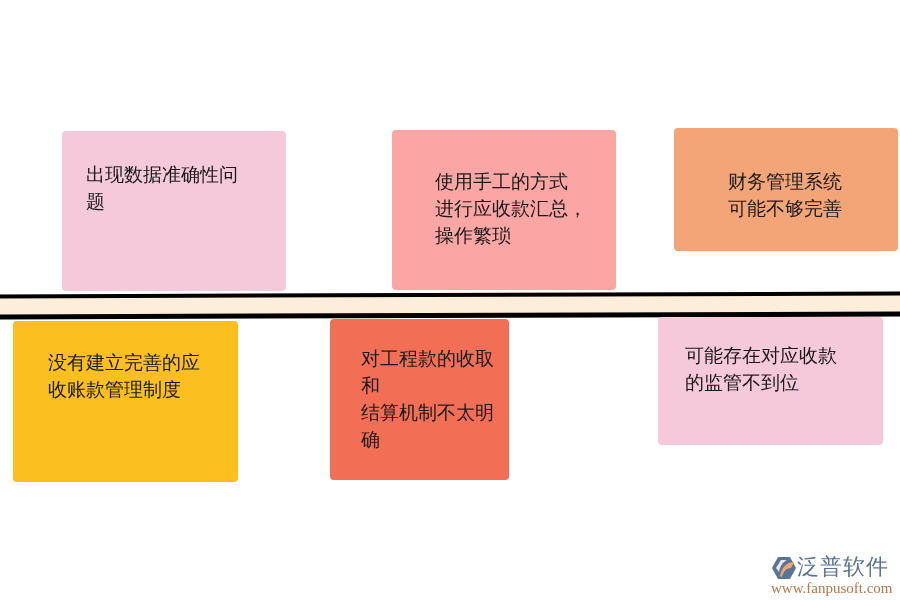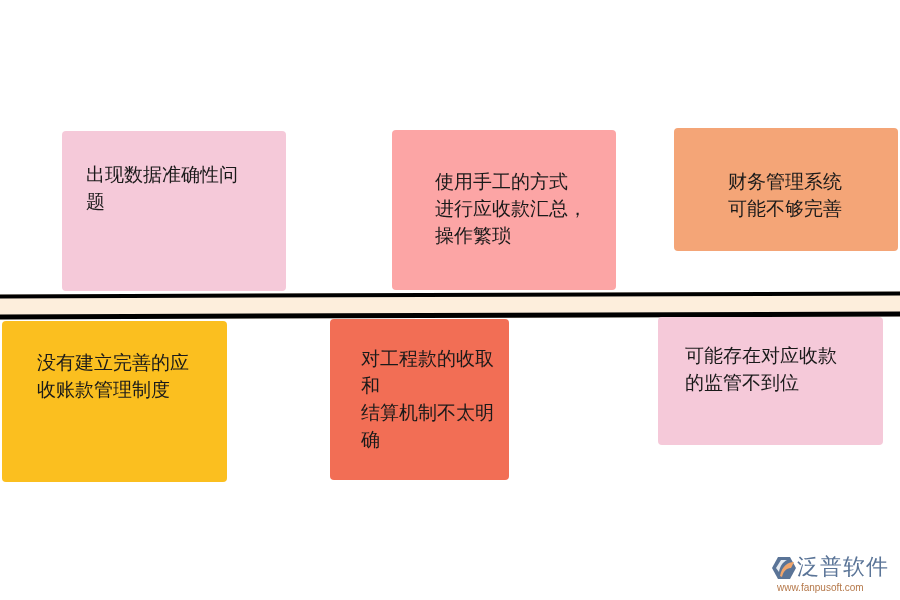--- a/index.html
+++ b/index.html
@@ -5,22 +5,22 @@
     html, body { margin:0; padding:0; }
     body { width:900px; height:600px; background:#ffffff; position:relative; overflow:hidden;
            font-family:"DejaVu Sans","Liberation Sans",sans-serif; }
     .box { position:absolute; border-radius:4px; box-sizing:border-box; }
     .box .txt { position:absolute; font-size:19px; line-height:27px; color:#1a1a1a; white-space:pre-line; }
     .band { position:absolute; left:-10px; width:920px; top:293px; height:25px;
             background:#fdeedc; border-top:4px solid #000; border-bottom:5px solid #000;
             box-sizing:border-box; transform:rotate(-0.18deg); transform-origin:center; }
     .logo { position:absolute; left:770px; top:553px; width:125px; height:42px; }
     .logo .name { position:absolute; left:27px; top:0; font-size:22px; letter-spacing:1px; line-height:28px;text-align:right; }
-    .logo .url { position:absolute; left:7px; top:29px; font-family:Liberation Sans, sans-serif;
-                 font-size:10px; line-height:12px; }
+    .logo .url { position:absolute; left:1px; top:29px; font-family:Liberation Serif, serif;
+                 font-size:15px; line-height:12px; }
     .logo svg { position:absolute; left:2px; top:3px; }
   </style>
 </head>
 <body>
 
 <div class="box" style="left:62px; top:131px; width:224px; height:160px; background:#f5c9d9;">
   <div class="txt" style="left:24px; top:30px;">出现数据准确性问
 题</div>
 </div>
 
@@ -30,21 +30,21 @@
 操作繁琐</div>
 </div>
 
 <div class="box" style="left:674px; top:128px; width:224px; height:123px; background:#f4a577;">
   <div class="txt" style="left:54px; top:40px;">财务管理系统
 可能不够完善</div>
 </div>
 
 <div class="band"></div>
 
-<div class="box" style="left:2px; top:321px; width:225px; height:161px; background:#fbbf1f;padding-left:44px;">
+<div class="box" style="left:13px; top:321px; width:225px; height:161px; background:#fbbf1f;padding-left:44px;">
   <div class="txt" style="left:35px; top:28px;">没有建立完善的应
 收账款管理制度</div>
 </div>
 
 <div class="box" style="left:330px; top:319px; width:179px; height:161px; background:#f26e55;">
   <div class="txt" style="left:31px; top:26px;">对工程款的收取和
 结算机制不太明确</div>
 </div>
 
 <div class="box" style="left:658px; top:317px; width:225px; height:128px; background:#f5c9d9;">

